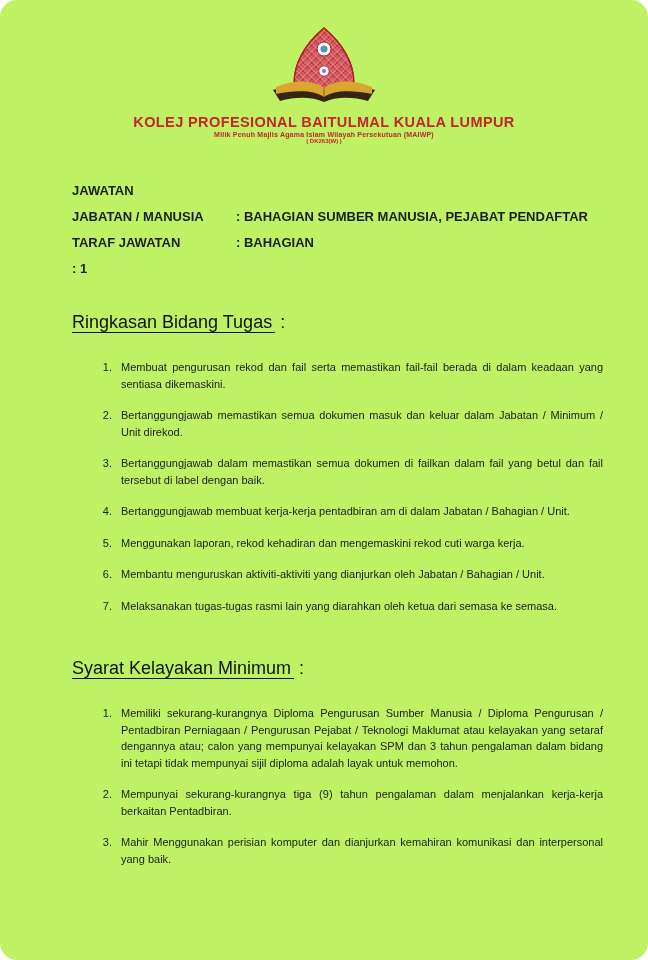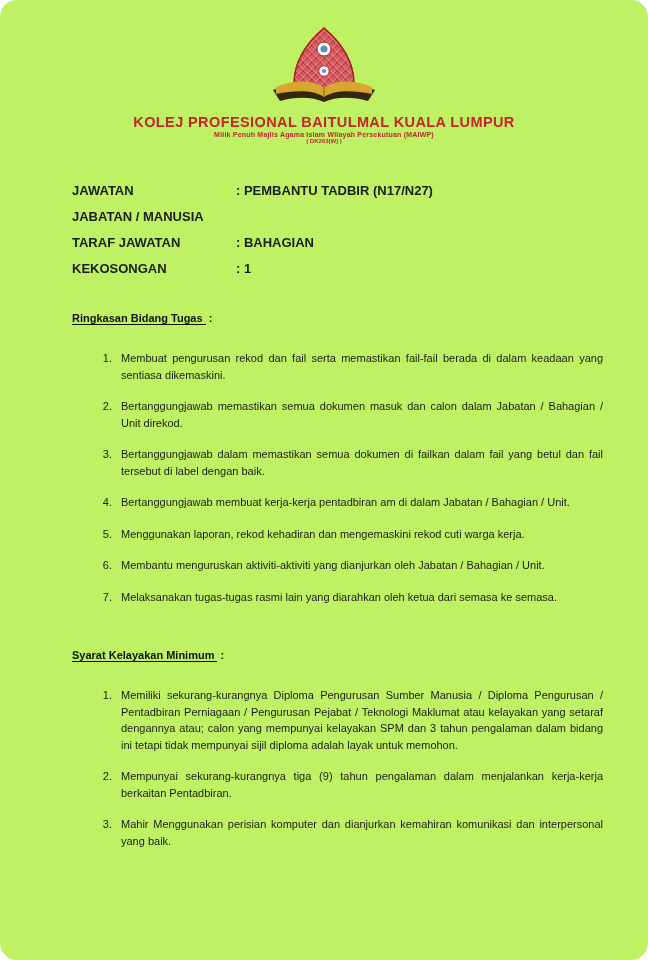--- a/index.html
+++ b/index.html
@@ -64,22 +64,22 @@
     flex: 0 0 164px;
   }
   .detail-value {
     flex: 1;
   }
 
   
   .doc-section { margin: 0 45px 0 72px; }
   .section-heading {
     margin: 44px 0 0 0;
-    font-size: 11px;
-    font-weight: bold;
+    font-size: 18px;
+    font-weight: normal;
     color: #111;
   }
   .section-heading .heading-text {
     border-bottom: 1.5px solid #111;
     padding-right: 3px;
   }
   .doc-section:first-of-type .section-heading { margin-top: 30px; }
   .task-list {
     margin: 26px 0 0 0;
     padding: 0 0 0 43px;
@@ -125,41 +125,40 @@
       </svg>
     </span>
     <div class="org-name">KOLEJ PROFESIONAL BAITULMAL KUALA LUMPUR</div>
     <div class="org-tagline">Milik Penuh Majlis Agama Islam Wilayah Persekutuan (MAIWP)</div>
     <div class="org-reg">( DK263(W) )</div>
   </header>
 
   <section class="details" id="details">
       <div class="detail-row">
         <span class="detail-label">JAWATAN</span>
-        <span class="detail-value">: PEMBANTU TADBIR (N17/N27)</span>
       </div>
       <div class="detail-row">
         <span class="detail-label">JABATAN / MANUSIA</span>
+        <span class="detail-value">: BAHAGIAN SUMBER MANUSIA, PEJABAT PENDAFTAR</span>
       </div>
       <div class="detail-row">
         <span class="detail-label">TARAF JAWATAN</span>
         <span class="detail-value">: BAHAGIAN</span>
       </div>
       <div class="detail-row">
-        <span class="detail-label">KEKOSONGAN</span>
         <span class="detail-value">: 1</span>
       </div>
     </section>
 
   <div id="sections">
       <section class="doc-section">
         <h2 class="section-heading"><span class="heading-text">Ringkasan Bidang Tugas</span> :</h2>
         <ol class="task-list">
           <li class="task-item">Membuat pengurusan rekod dan fail serta memastikan fail-fail berada di dalam keadaan yang sentiasa dikemaskini.</li>
-          <li class="task-item">Bertanggungjawab memastikan semua dokumen masuk dan calon dalam Jabatan / Bahagian / Unit direkod.</li>
+          <li class="task-item">Bertanggungjawab memastikan semua dokumen masuk dan keluar dalam Jabatan / Minimum / Unit direkod.</li>
           <li class="task-item">Bertanggungjawab dalam memastikan semua dokumen di failkan dalam fail yang betul dan fail tersebut di label dengan baik.</li>
           <li class="task-item">Bertanggungjawab membuat kerja-kerja pentadbiran am di dalam Jabatan / Bahagian / Unit.</li>
           <li class="task-item">Menggunakan laporan, rekod kehadiran dan mengemaskini rekod cuti warga kerja.</li>
           <li class="task-item">Membantu menguruskan aktiviti-aktiviti yang dianjurkan oleh Jabatan / Bahagian / Unit.</li>
           <li class="task-item">Melaksanakan tugas-tugas rasmi lain yang diarahkan oleh ketua dari semasa ke semasa.</li>
         </ol>
       </section>
       <section class="doc-section">
         <h2 class="section-heading"><span class="heading-text">Syarat Kelayakan Minimum</span> :</h2>
         <ol class="task-list">

